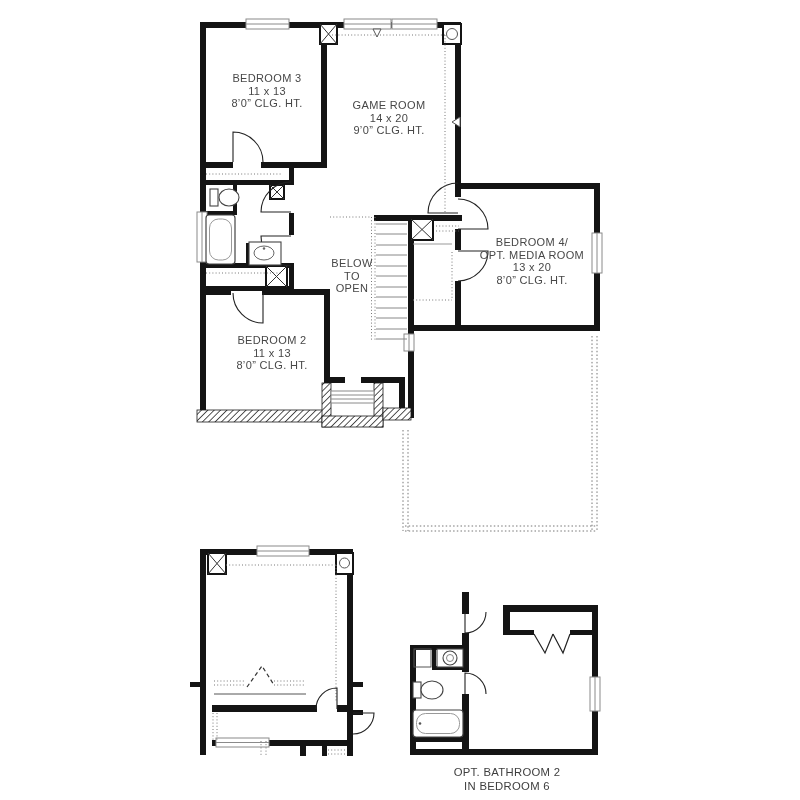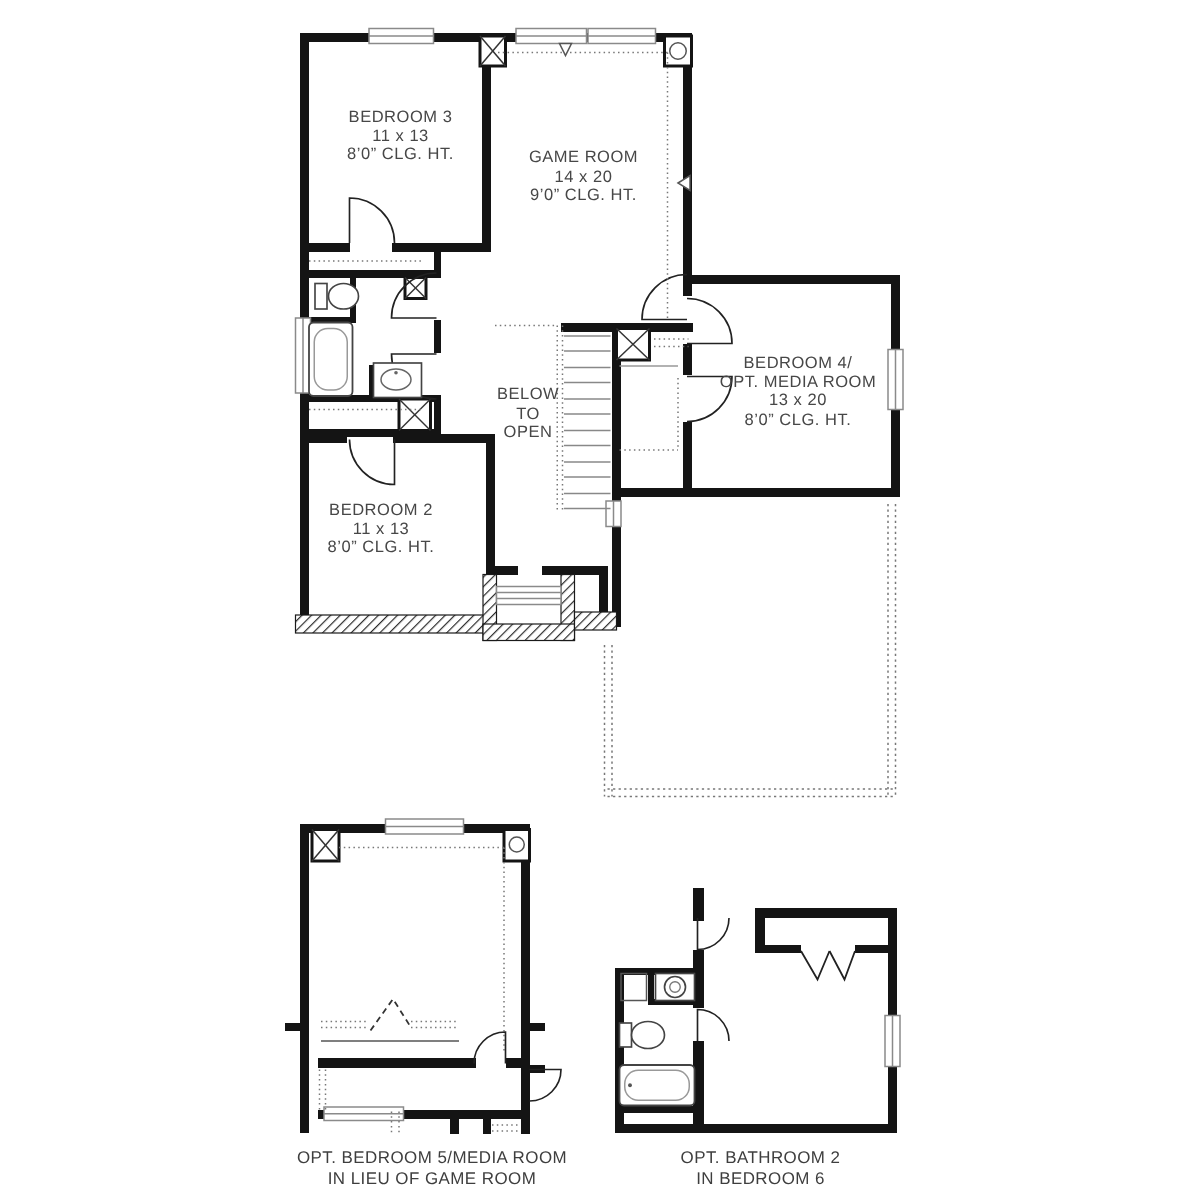--- a/index.html
+++ b/index.html
@@ -315,35 +315,31 @@
   <div>9’0” CLG. HT.</div>
 </div>
 
 <div class="lbl" style="left:532px; top:236px">
   <div>BEDROOM 4/</div>
   <div>OPT. MEDIA ROOM</div>
   <div>13 x 20</div>
   <div>8’0” CLG. HT.</div>
 </div>
 
-<div class="lbl" style="left:254px; top:334px">
+<div class="lbl" style="left:272px; top:334px">
   <div>BEDROOM 2</div>
   <div>11 x 13</div>
   <div>8’0” CLG. HT.</div>
 </div>
 
 <div class="lbl" style="left:352px; top:257px">
   <div>BELOW</div>
   <div>TO</div>
   <div>OPEN</div>
 </div>
 
-<div class="lbl cap" style="left:288px; top:766px">
-  <div>OPT. BEDROOM 5/MEDIA ROOM</div>
-  <div>IN LIEU OF GAME ROOM</div>
-</div>
 
 <div class="lbl cap" style="left:507px; top:766px">
   <div>OPT. BATHROOM 2</div>
   <div>IN BEDROOM 6</div>
 </div>
 
 </div>
 
 </body></html>

